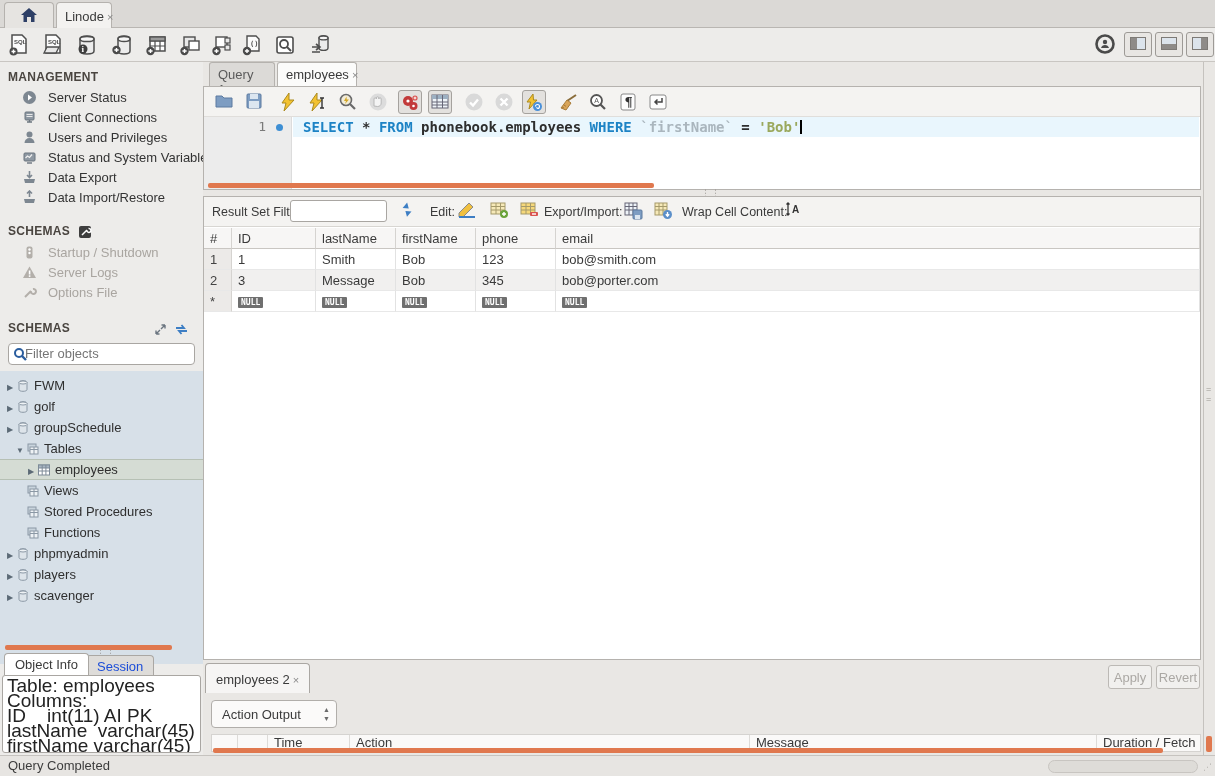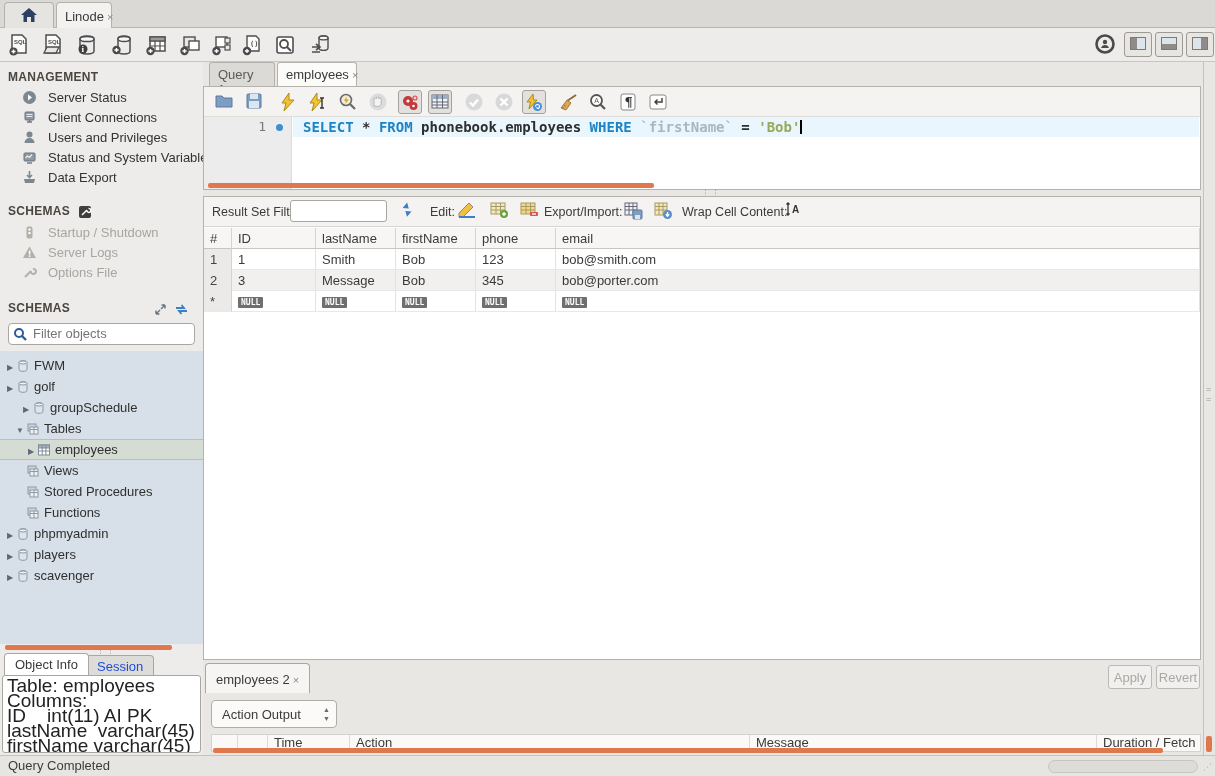--- a/index.html
+++ b/index.html
@@ -22,21 +22,21 @@
   .pt-fill{position:absolute;background:#8e8b88}
 
   
   .sidebar{left:0;top:62px;width:203px;height:693px;background:#edecea;overflow:hidden}
   .sect-h{font-weight:bold;font-size:12px;color:#4a4540;letter-spacing:.3px;padding:8px 0 4px 8px}
   .mitem{height:20px;line-height:20px;padding-left:22px;font-size:13px;color:#333;white-space:nowrap;overflow:hidden;position:relative}
   .mitem .ic{position:absolute;left:22px;top:2px}
   .mitem .lbl{padding-left:26px}
   .mitem.dis{color:#a9a5a0}
   .filterbox{margin:4px 8px 6px 8px;height:22px;background:#fff;border:1px solid #a9a6a2;border-radius:4px;padding:2px 4px;position:relative}
-  .filterbox input{border:none;outline:none;font-family:"Liberation Sans",sans-serif;font-size:13px;width:160px;margin-left:20px;color:#333;background:transparent}
+  .filterbox input{border:none;outline:none;font-family:"Liberation Sans",sans-serif;font-size:13px;width:160px;margin-left:12px;color:#333;background:transparent}
   .tree{background:#d7e0e8;height:293px;overflow:hidden;padding-top:4px}
   .titem{height:21px;line-height:21px;font-size:13px;color:#2f2f2f;white-space:nowrap;position:relative}
   .titem .exp{font-size:8px;color:#5c6a76;width:12px;display:inline-block;text-align:center}
   .titem.sel{background:#d5dcd4;border-top:1px solid #b6c0b4;border-bottom:1px solid #b6c0b4;line-height:19px}
   .titem.bold .tlbl{font-weight:bold;color:#1f1f1f}
   .tlbl{margin-left:4px}
   .oi-tab{position:absolute;height:22px;border:1px solid #aaa7a3;border-bottom:none;border-radius:4px 4px 0 0;padding:3px 10px 0 10px;font-size:13px}
   .infobox{position:absolute;left:2px;top:676px;width:199px;height:78px;background:#fff;border:1px solid #a9a6a2;border-radius:3px;padding:2px 4px;font-size:19px;color:#222;overflow:hidden}
   .infobox div{white-space:pre;line-height:15px}
 
@@ -239,20 +239,27 @@
       </svg>
     <span class="lbl">Status and System Variables</span>
   </div>
   <div class="mitem">
     <svg class="ic" width="15" height="15" viewBox="0 0 15 15">
         <path d="M7.5 1 v6 M5 5 l2.5 2.5 L10 5" stroke="#7d8791" stroke-width="1.6" fill="none"></path>
         <path d="M2 9 h11 l-1 4 h-9 z" fill="#7d8791"></path>
       </svg>
     <span class="lbl">Data Export</span>
   </div>
+  <div class="mitem">
+    <svg class="ic" width="15" height="15" viewBox="0 0 15 15">
+        <path d="M7.5 7 v-6 M5 3.5 l2.5 -2.5 L10 3.5" stroke="#7d8791" stroke-width="1.6" fill="none"></path>
+        <path d="M2 9 h11 l-1 4 h-9 z" fill="#7d8791"></path>
+      </svg>
+    <span class="lbl">Data Import/Restore</span>
+  </div>
 
   <div class="sect-h" style="padding-top:16px">
     <span>SCHEMAS</span>
     <svg class="ic" width="14" height="14" viewBox="0 0 14 14" style="margin-left:4px">
         <rect x="1" y="1" width="12" height="12" rx="2" fill="#3e3e3e"></rect>
         <path d="M4 10 L9 5 M9 5 a2 2 0 1 0 1.5 -1.5" stroke="#fff" stroke-width="1.5" fill="none"></path>
       </svg>
   </div>
   <div class="mitem dis">
     <svg class="ic" width="15" height="15" viewBox="0 0 15 15">
@@ -297,21 +304,21 @@
 
   <div class="tree">
     <div class="titem" style="padding-left:4px"><span class="exp">▶</span><svg class="ic" width="14" height="14" viewBox="0 0 14 14">
           <path d="M3 3.5 c0-1.2 1.8-1.8 4-1.8 s4 .6 4 1.8 v7 c0 1.2-1.8 1.8-4 1.8 s-4-.6-4-1.8 z" fill="#dde4ea" stroke="#8b98a5"></path>
           <ellipse cx="7" cy="3.5" rx="4" ry="1.5" fill="#eef2f5" stroke="#8b98a5"></ellipse>
         </svg><span class="tlbl">FWM</span></div>
     <div class="titem" style="padding-left:4px"><span class="exp">▶</span><svg class="ic" width="14" height="14" viewBox="0 0 14 14">
           <path d="M3 3.5 c0-1.2 1.8-1.8 4-1.8 s4 .6 4 1.8 v7 c0 1.2-1.8 1.8-4 1.8 s-4-.6-4-1.8 z" fill="#dde4ea" stroke="#8b98a5"></path>
           <ellipse cx="7" cy="3.5" rx="4" ry="1.5" fill="#eef2f5" stroke="#8b98a5"></ellipse>
         </svg><span class="tlbl">golf</span></div>
-    <div class="titem" style="padding-left:20px"><span class="exp">▶</span><svg class="ic" width="14" height="14" viewBox="0 0 14 14">
+    <div class="titem" style="padding-left:4px"><span class="exp">▶</span><svg class="ic" width="14" height="14" viewBox="0 0 14 14">
           <path d="M3 3.5 c0-1.2 1.8-1.8 4-1.8 s4 .6 4 1.8 v7 c0 1.2-1.8 1.8-4 1.8 s-4-.6-4-1.8 z" fill="#dde4ea" stroke="#8b98a5"></path>
           <ellipse cx="7" cy="3.5" rx="4" ry="1.5" fill="#eef2f5" stroke="#8b98a5"></ellipse>
         </svg><span class="tlbl">groupSchedule</span></div>
     <div class="titem" style="padding-left:14px"><span class="exp">▼</span><svg class="ic" width="14" height="14" viewBox="0 0 14 14">
           <rect x="2" y="2" width="8" height="7" fill="#c9d4dd" stroke="#8b98a5"></rect>
           <rect x="4" y="5" width="8" height="7" fill="#eef2f5" stroke="#8b98a5"></rect>
           <path d="M4 7.5 h8 M8 5 v7" stroke="#8b98a5"></path>
         </svg><span class="tlbl">Tables</span></div>
     <div class="titem sel" style="padding-left:25px"><span class="exp">▶</span><svg class="ic" width="14" height="14" viewBox="0 0 14 14">
           <rect x="1.5" y="2" width="11" height="10" fill="#fff" stroke="#7e8b98"></rect>

